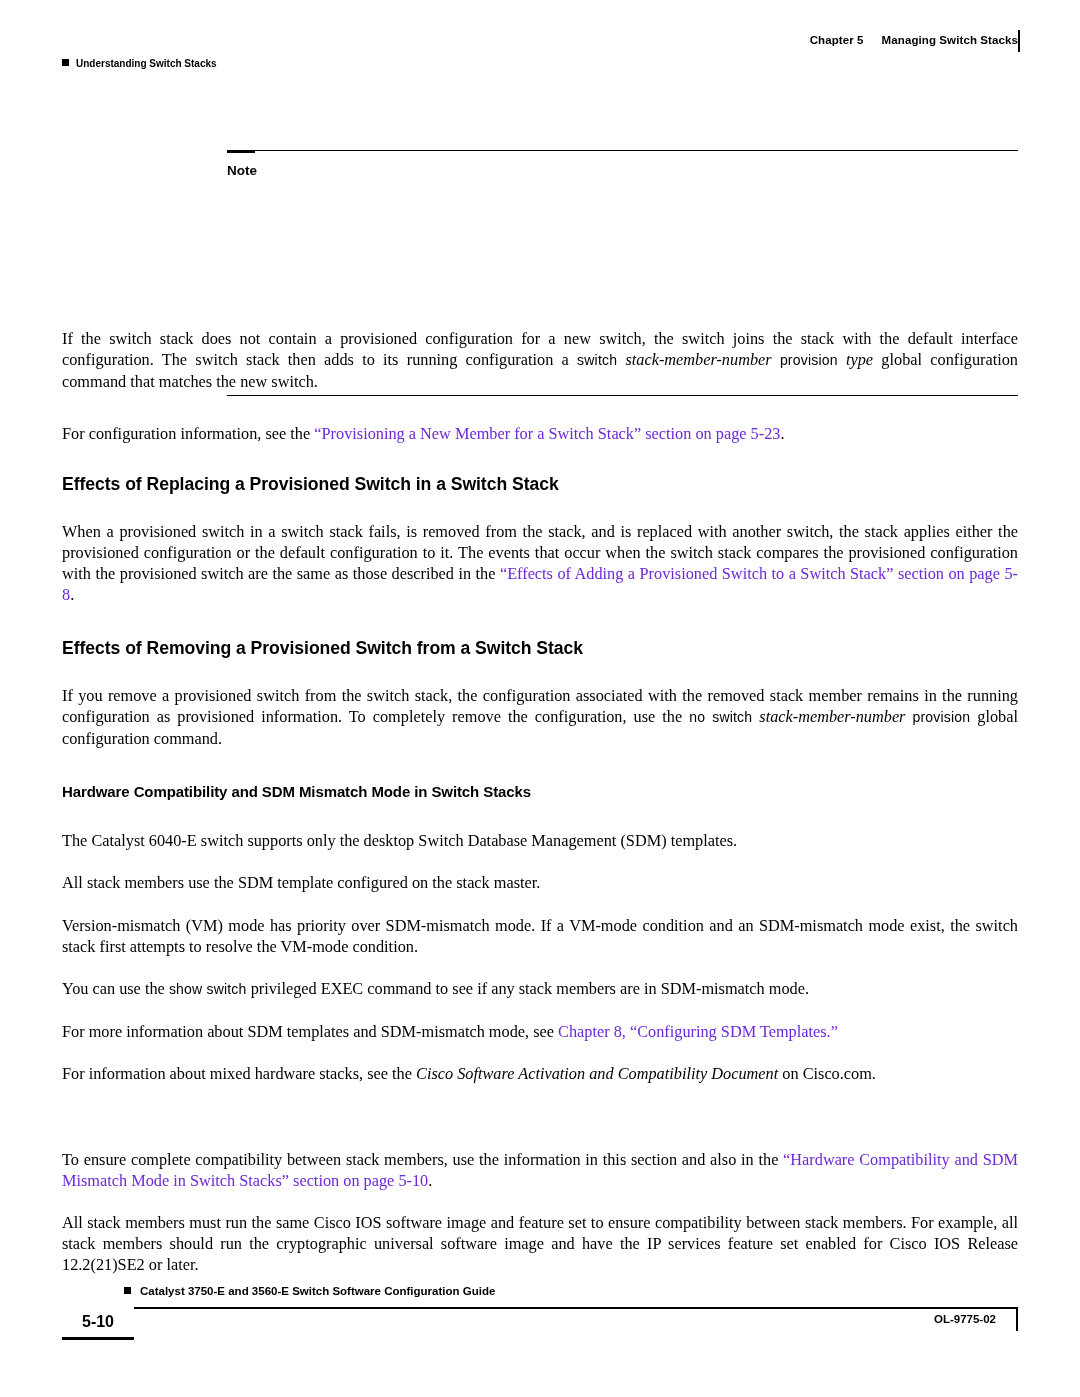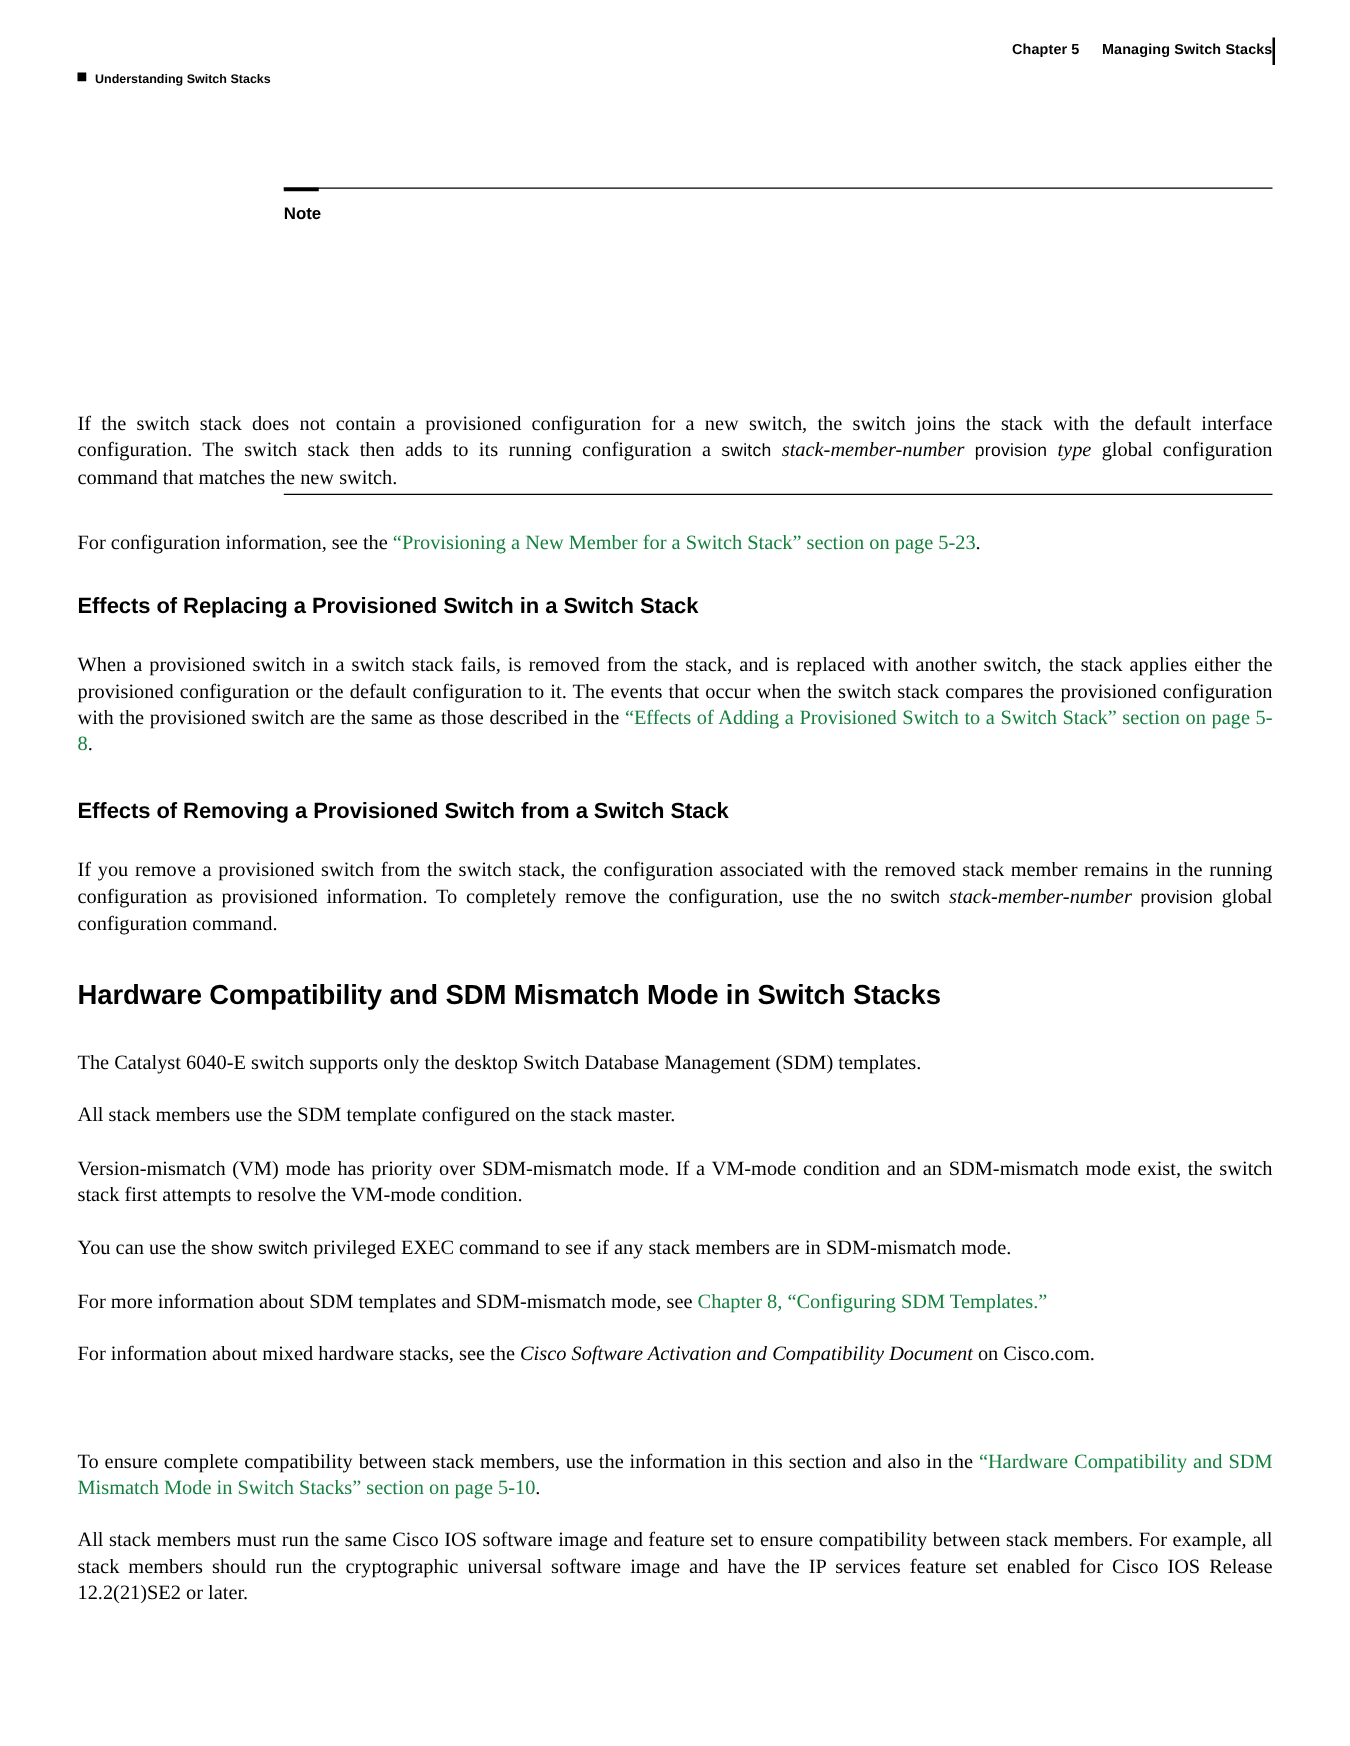--- a/index.html
+++ b/index.html
@@ -128,35 +128,35 @@
     flex: 1;
     font-size: 16.3px;
     line-height: 21.2px;
     text-align: justify;
   }
 
   
   h2.h2 {
     font-family: "Liberation Sans", sans-serif;
     font-weight: bold;
-    font-size: 22px;
+    font-size: 15px;
     margin: 0;
     padding: 0;
     letter-spacing: -0.1px;
   }
   h3.h3 {
     font-family: Liberation Sans, sans-serif;
     font-weight: bold;
     font-size: 17.6px;
     margin: 0;
     padding: 0;
     letter-spacing: -0.05px;
   }
 
-  .link { color: #15803d; }
+  .link { color: #6d28d9; }
   .mono {
     font-family: "Liberation Sans", sans-serif;
     font-size: 14px;
     letter-spacing: 0.2px;
   }
   .ital { font-style: italic; }
 
   
   .footer {
     position: absolute;
@@ -292,14 +292,22 @@
     <div style="height:30px"></div>
 
     <p class="body indent"><span>To ensure complete compatibility between stack members, use the information in this section and also in the </span><span class="link">“Hardware Compatibility and SDM Mismatch Mode in Switch Stacks” section on page 5-10</span><span>.</span></p>
 
     <div class="para-gap"></div>
 
     <p class="body indent">All stack members must run the same Cisco IOS software image and feature set to ensure compatibility between stack members. For example, all stack members should run the cryptographic universal software image and have the IP services feature set enabled for Cisco IOS Release 12.2(21)SE2 or later.</p>
 
   </div>
 
+  <div class="footer">
+    <div class="footer-sq"></div>
+    <div class="footer-title">Catalyst 3750-E and 3560-E Switch Software Configuration Guide</div>
+    <div class="footer-rule"></div>
+    <div class="footer-rule-right"></div>
+    <div class="page-num-box">5-10</div>
+    <div class="doc-id">OL-9775-02</div>
+  </div>
 
 </div>
 
 </body></html>

